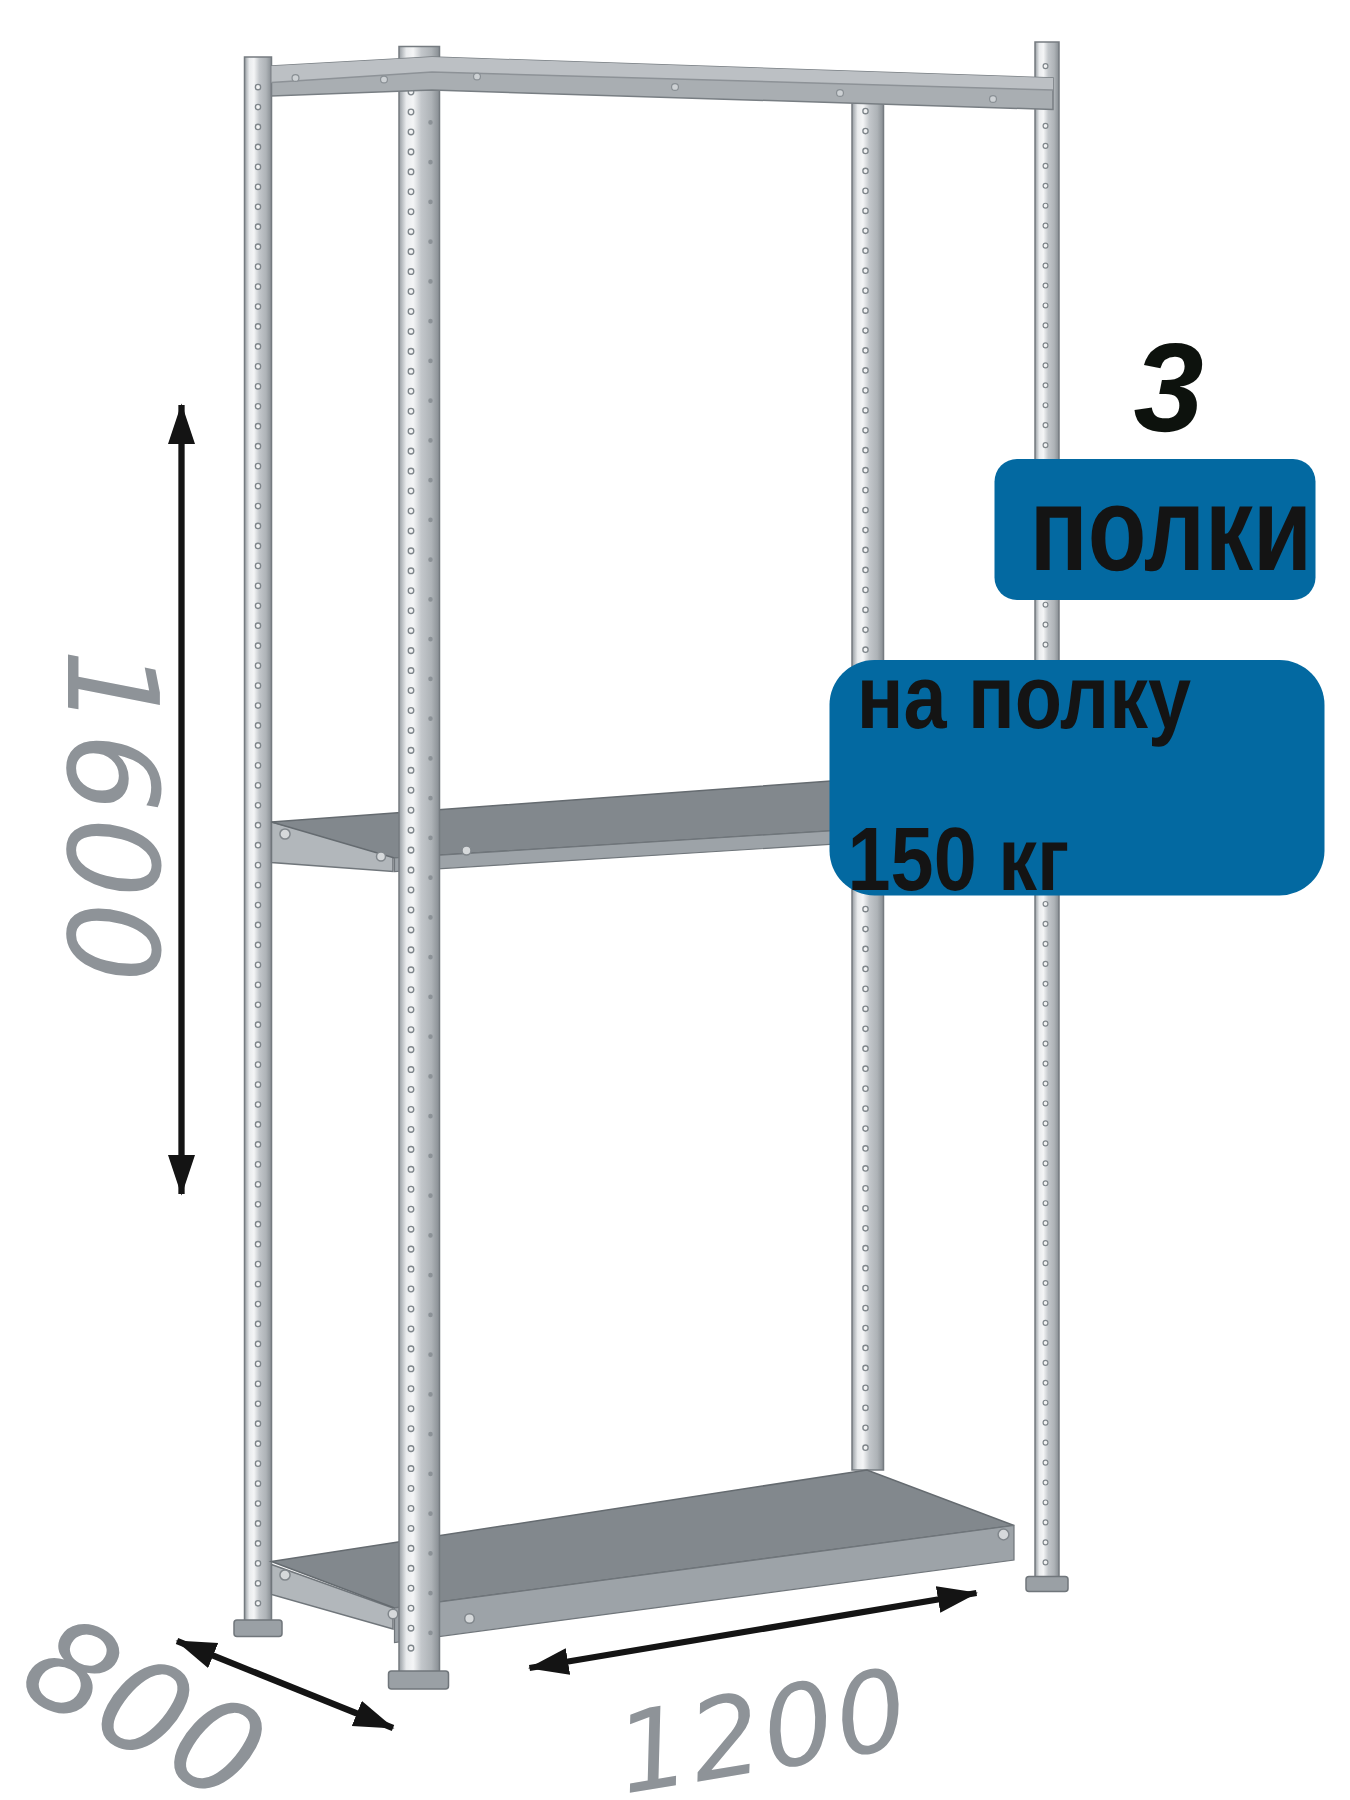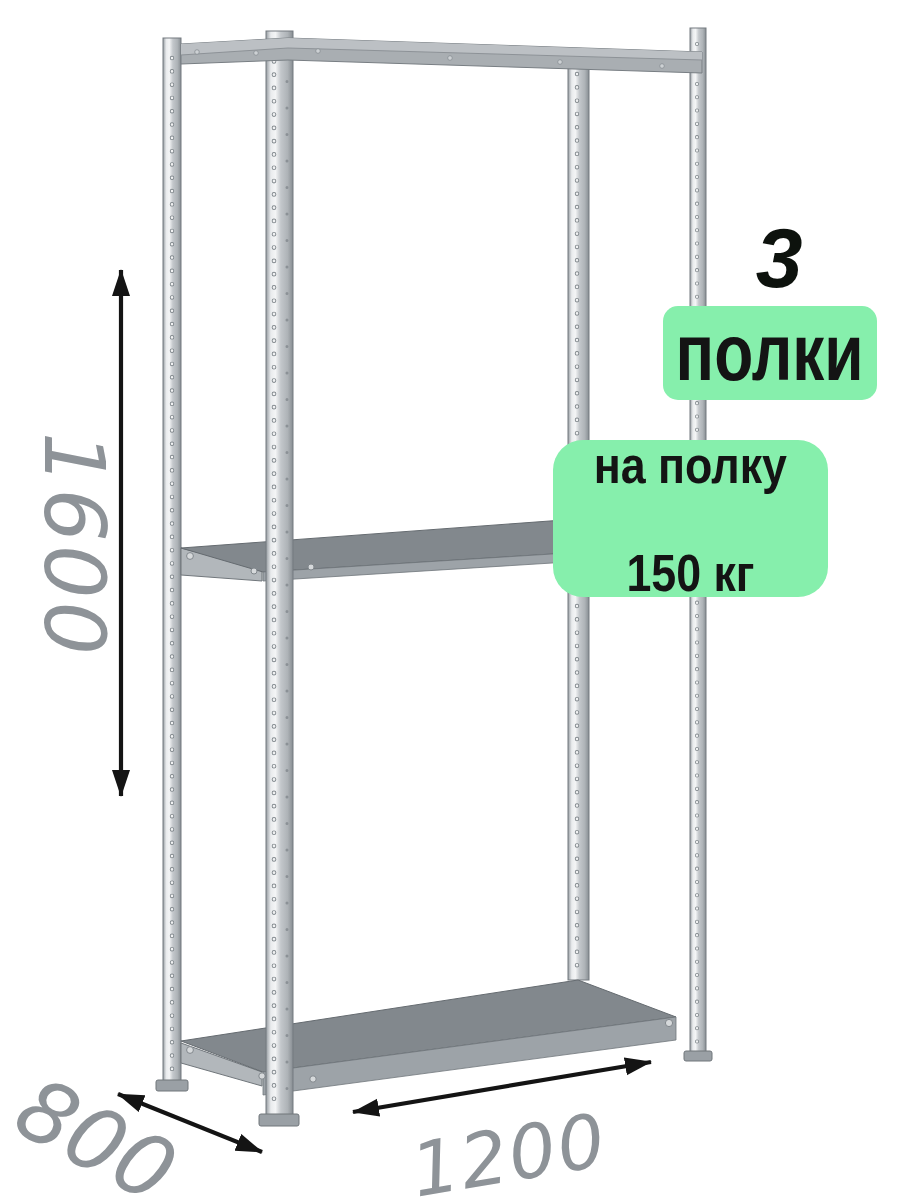--- a/index.html
+++ b/index.html
@@ -4,28 +4,28 @@
 <style>
   html,body{margin:0;padding:0;background:#ffffff;}
   .stage{
     position:relative;width:900px;height:1200px;background:#ffffff;overflow:hidden;
     font-family:"Liberation Sans",sans-serif;
   }
   .stage svg{position:absolute;left:0;top:0;}
 
   
   .badge{
-    position:absolute;background:#86efac;color:#141414;
-    display:flex;flex-direction:column;align-items:center;justify-content:center;
+    position:absolute;background:#0369a1;color:#141414;
+    display:flex;flex-direction:column;align-items:flex-start;justify-content:center;
     font-weight:700;text-align:center;
   }
   .badge .line{display:inline-block;transform:scaleX(0.86);transform-origin:50% 50%;white-space:nowrap;line-height:60px;}
   .badge-count-label{left:663px;top:306px;width:214px;height:94px;border-radius:15px;font-size:80px;}
   .badge-count-label .line{transform:scaleX(0.80);line-height:80px;}
-  .badge-per-shelf{left:553px;top:440px;width:275px;height:157px;border-radius:30px;font-size:52px;gap:48px;}
+  .badge-per-shelf{left:553px;top:440px;width:330px;height:157px;border-radius:30px;font-size:60px;gap:48px;}
   .badge-total{left:548px;top:630px;width:329px;height:147px;border-radius:30px;font-size:62px;}
 
   .count-number{
     position:absolute;left:742px;top:212px;width:74px;height:92px;
     font:italic 700 84px "Liberation Sans",sans-serif;color:#0d120d;
     text-align:center;line-height:92px;
   }
 
   
   .dim{

